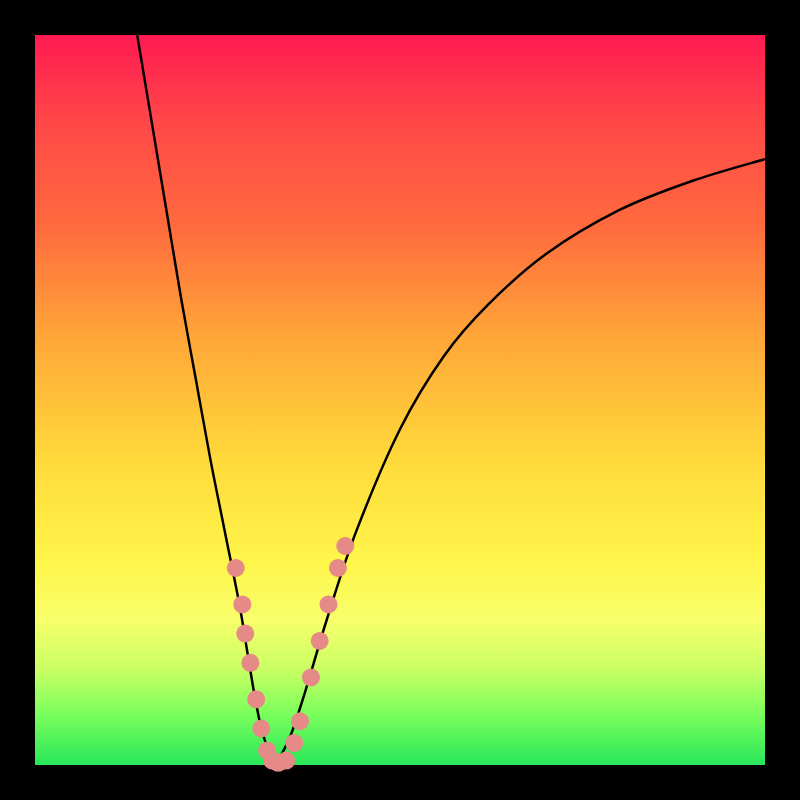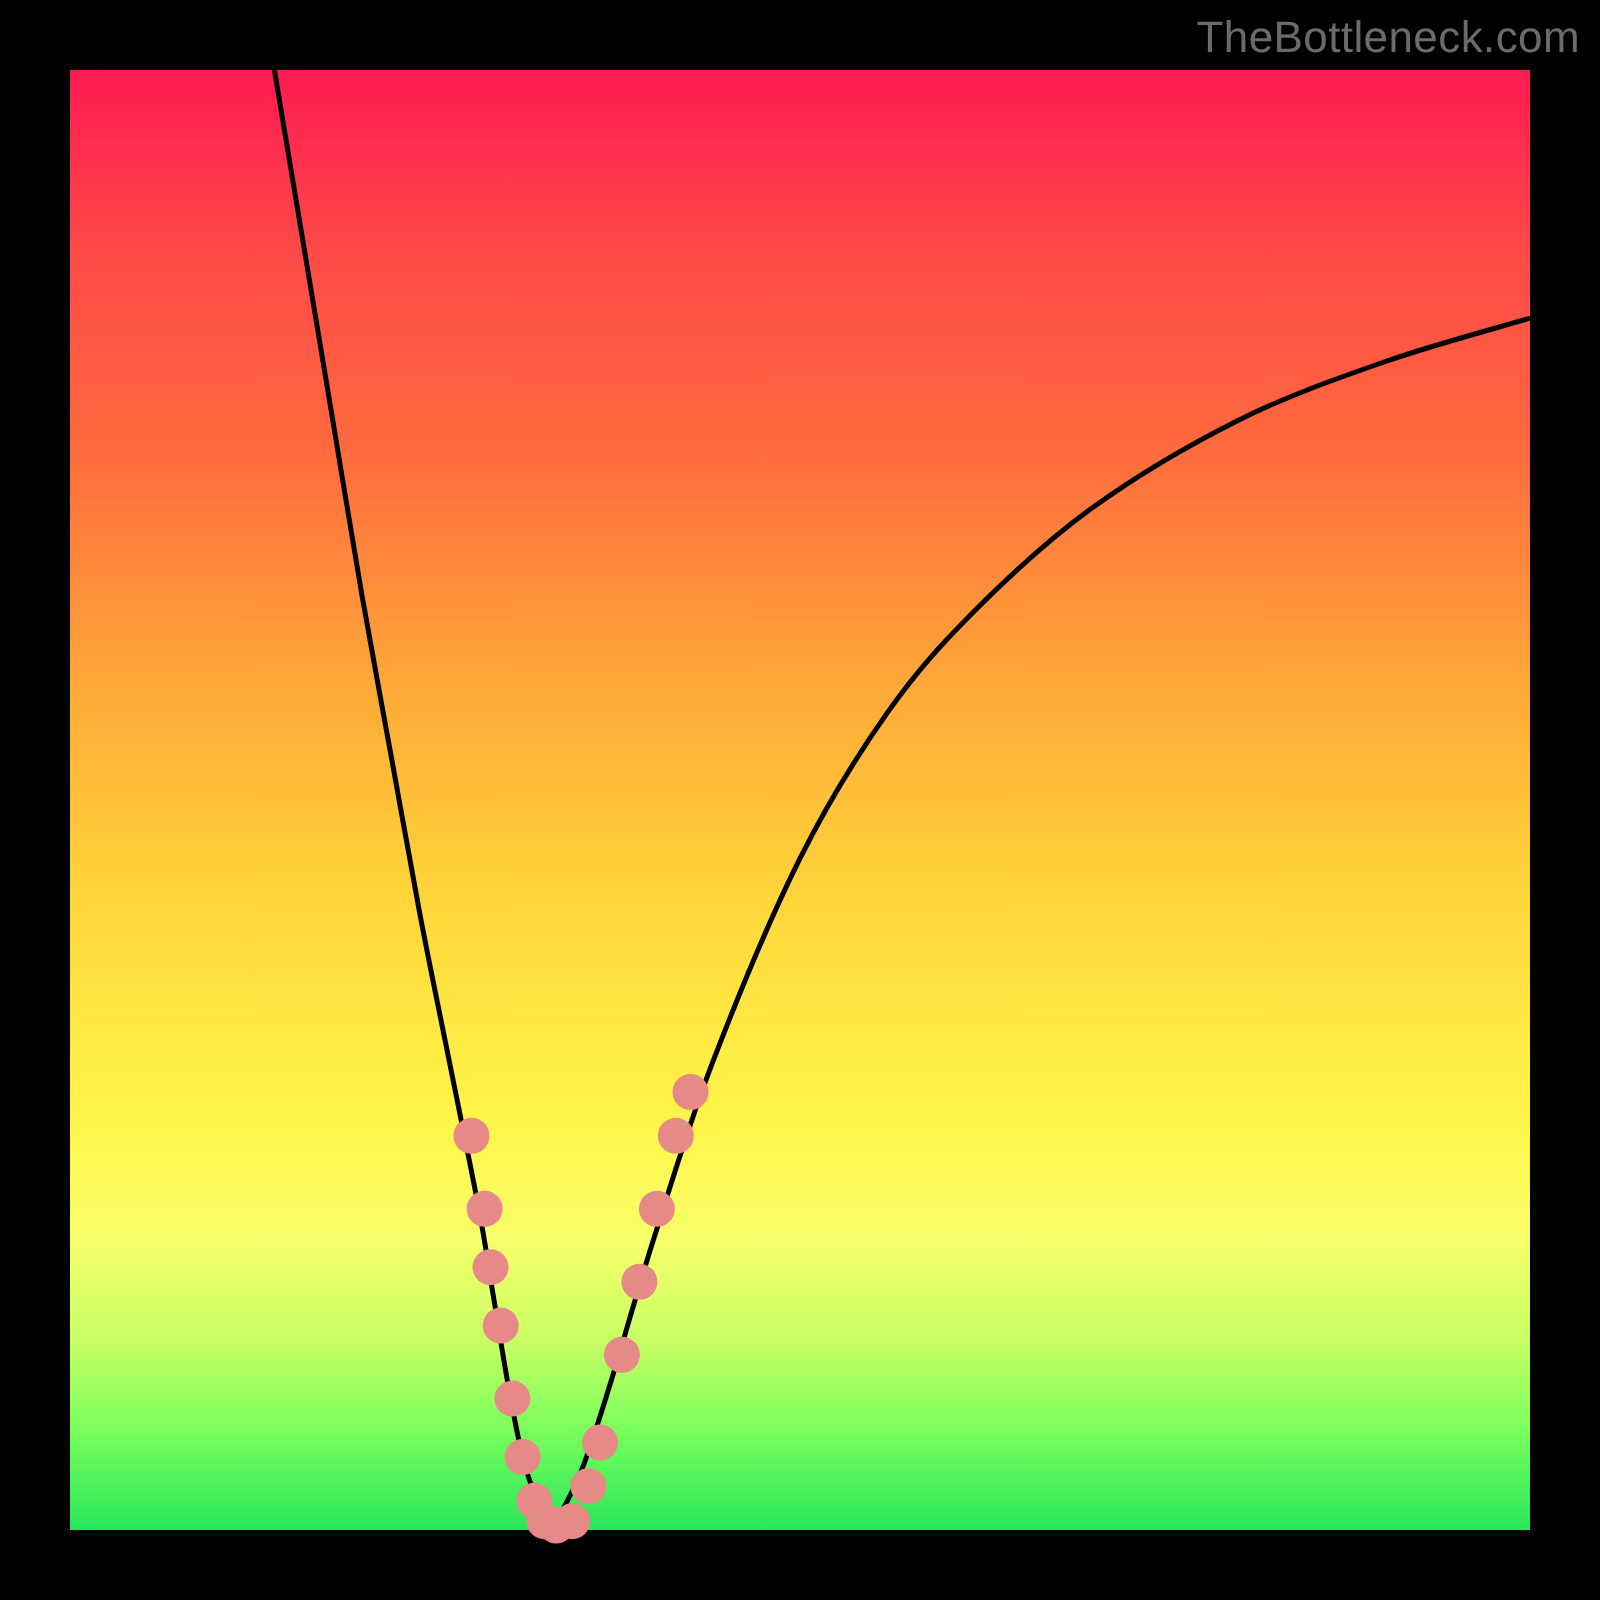--- a/index.html
+++ b/index.html
@@ -52,21 +52,20 @@
     top: 0;
     width: 730px;
     height: 730px;
     overflow: visible;
   }
 </style>
 </head>
 <body>
 
 <div class="stage">
-  <div class="watermark">TheBottleneck.com</div>
 
   <div class="plot-area">
     <svg class="curves" viewBox="0 0 730 730" preserveAspectRatio="none">
       <path id="path-left" fill="none" stroke="#000" stroke-width="2.5" d="M 102.2 0 C 104.63333333333334 14.600000000000003, 111.93333333333334 58.40000000000002, 116.8 87.60000000000002 C 121.66666666666666 116.80000000000003, 126.53333333333333 146.00000000000006, 131.4 175.20000000000005 C 136.26666666666668 204.40000000000003, 141.13333333333333 234.8166666666667, 146 262.8 C 150.86666666666667 290.7833333333333, 155.73333333333332 316.3333333333333, 160.6 343.09999999999997 C 165.46666666666667 369.8666666666666, 170.33333333333331 397.85, 175.2 423.40000000000003 C 180.06666666666666 448.95000000000005, 184.93333333333334 472.06666666666666, 189.8 496.4 C 194.66666666666669 520.7333333333333, 200.75 549.9333333333333, 204.4 569.4 C 208.05 588.8666666666667, 209.26666666666665 598.6, 211.7 613.2 C 214.13333333333333 627.8000000000001, 216.56666666666666 643.6166666666667, 219 657 C 221.43333333333334 670.3833333333333, 223.86666666666667 683.7666666666667, 226.3 693.5 C 228.73333333333335 703.2333333333333, 231.16666666666666 709.3166666666666, 233.6 715.4 C 236.03333333333333 721.4833333333333, 239.68333333333334 727.5666666666666, 240.9 730"></path>
       <path id="path-right" fill="none" stroke="#000" stroke-width="2.5" d="M 240.9 730 C 243.33333333333334 725.1333333333333, 250.6333333333333 712.9666666666666, 255.49999999999997 700.8 C 260.3666666666666 688.6333333333333, 264.0166666666667 676.4666666666667, 270.1 657 C 276.18333333333334 637.5333333333333, 283.48333333333335 610.7666666666667, 292 584 C 300.51666666666665 557.2333333333333, 309.0333333333333 528.0333333333333, 321.2 496.4 C 333.3666666666667 464.76666666666665, 350.4 423.4, 365 394.2 C 379.6 365, 394.2 341.8833333333333, 408.8 321.2 C 423.40000000000003 300.51666666666665, 435.5666666666667 287.1333333333333, 452.6 270.1 C 469.6333333333333 253.0666666666667, 489.09999999999997 234.81666666666672, 510.99999999999994 219.00000000000006 C 532.9 203.1833333333334, 559.6666666666666 187.36666666666673, 584 175.20000000000005 C 608.3333333333334 163.03333333333336, 632.6666666666666 154.51666666666668, 657 146 C 681.3333333333334 137.48333333333332, 717.8333333333334 127.75000000000001, 730 124.10000000000002"></path>
       <g id="markers">
           <circle cx="200.75000000000003" cy="532.9" r="9" fill="#e58a86" stroke="#c86e6a" stroke-width="0"></circle>
           <circle cx="207.32" cy="569.4" r="9" fill="#e58a86" stroke="#c86e6a" stroke-width="0"></circle>
           <circle cx="210.24000000000004" cy="598.6" r="9" fill="#e58a86" stroke="#c86e6a" stroke-width="0"></circle>
           <circle cx="215.35" cy="627.8" r="9" fill="#e58a86" stroke="#c86e6a" stroke-width="0"></circle>

